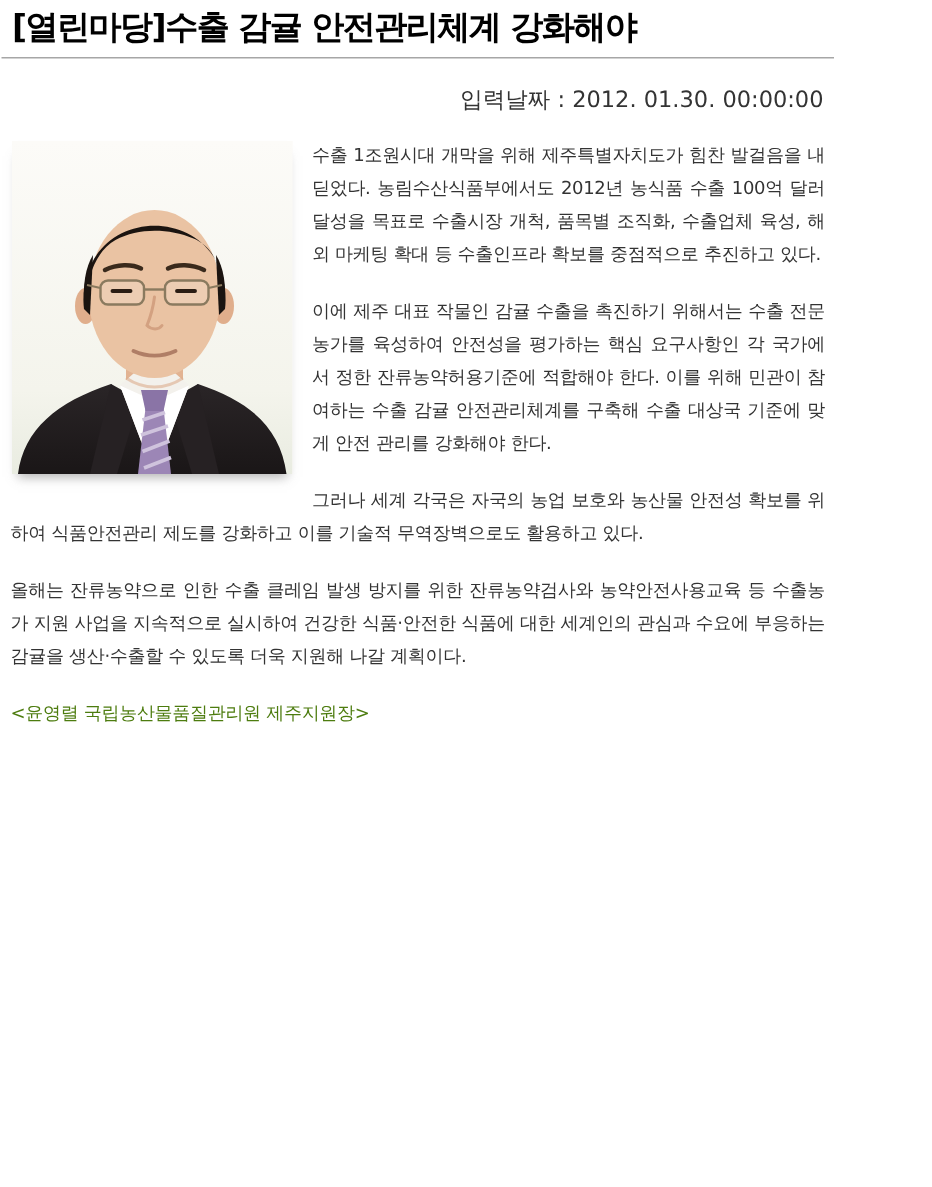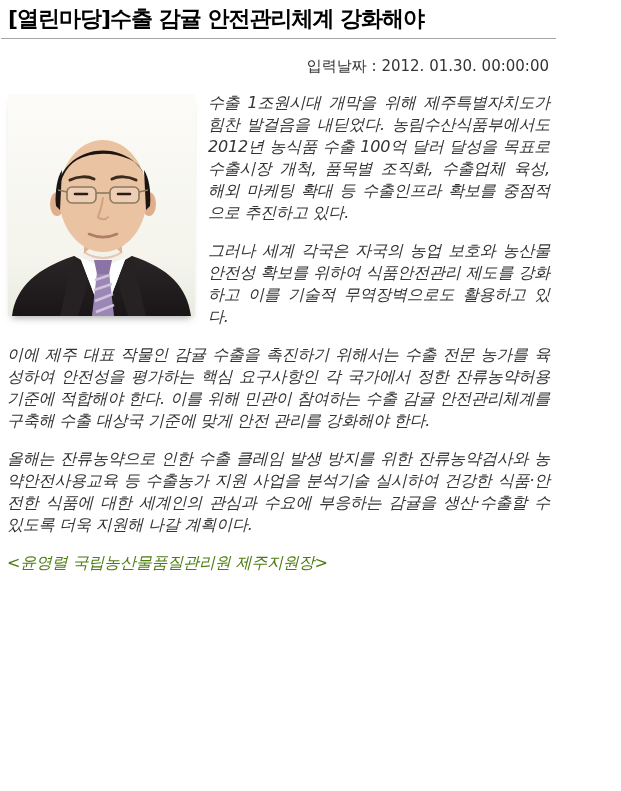--- a/index.html
+++ b/index.html
@@ -33,27 +33,26 @@
     margin: 20px 0 18px 0;
     padding-right: 8px;
     text-align: right;
     font-size: 15px;
     line-height: 15px;
     color: #333333;
     letter-spacing: 0px;
   }
   .article-body {
     padding: 0 7px;
-    font-size: 16px;
+    font-size: 12px;
     line-height: 22px;
     color: #333333;
     text-align: justify;
     word-break: break-all;
     letter-spacing: -0.2px;
-    font-style: italic;
   }
   .article-body p {
     margin: 0 0 16px 0;
   }
   .photo-frame {
     float: left;
     width: 187px;
     height: 222px;
     margin: 2px 13px 8px 1px;
     box-shadow: 0 6px 7px -4px rgba(110,110,110,0.55);
@@ -135,21 +134,21 @@
 
         <path d="M95 104 C 94 112 92 118 90 123 C 93 126 98 126 100 123" stroke="#d3a181" stroke-width="2" fill="none" stroke-linecap="round"></path>
 
         <path d="M81 140 C 90 144 100 144 109 140" stroke="#b07e66" stroke-width="2.6" fill="none" stroke-linecap="round"></path>
 
         <path d="M76 158 C 88 166 102 166 114 158" stroke="#dcae8d" stroke-width="2" fill="none" opacity="0.6"></path>
       </svg>
     </div>
 
     <p>수출 1조원시대 개막을 위해 제주특별자치도가 힘찬 발걸음을 내딛었다. 농림수산식품부에서도 2012년 농식품 수출 100억 달러 달성을 목표로 수출시장 개척, 품목별 조직화, 수출업체 육성, 해외 마케팅 확대 등 수출인프라 확보를 중점적으로 추진하고 있다.</p>
+    <p>이에 제주 대표 작물인 감귤 수출을 촉진하기 위해서는 수출 전문 농가를 육성하여 안전성을 평가하는 핵심 요구사항인 각 국가에서 정한 잔류농약허용기준에 적합해야 한다. 이를 위해 민관이 참여하는 수출 감귤 안전관리체계를 구축해 수출 대상국 기준에 맞게 안전 관리를 강화해야 한다.</p>
     <p>그러나 세계 각국은 자국의 농업 보호와 농산물 안전성 확보를 위하여 식품안전관리 제도를 강화하고 이를 기술적 무역장벽으로도 활용하고 있다.</p>
-    <p>이에 제주 대표 작물인 감귤 수출을 촉진하기 위해서는 수출 전문 농가를 육성하여 안전성을 평가하는 핵심 요구사항인 각 국가에서 정한 잔류농약허용기준에 적합해야 한다. 이를 위해 민관이 참여하는 수출 감귤 안전관리체계를 구축해 수출 대상국 기준에 맞게 안전 관리를 강화해야 한다.</p>
-    <p>올해는 잔류농약으로 인한 수출 클레임 발생 방지를 위한 잔류농약검사와 농약안전사용교육 등 수출농가 지원 사업을 분석기술 실시하여 건강한 식품·안전한 식품에 대한 세계인의 관심과 수요에 부응하는 감귤을 생산·수출할 수 있도록 더욱 지원해 나갈 계획이다.</p>
+    <p>올해는 잔류농약으로 인한 수출 클레임 발생 방지를 위한 잔류농약검사와 농약안전사용교육 등 수출농가 지원 사업을 지속적으로 실시하여 건강한 식품·안전한 식품에 대한 세계인의 관심과 수요에 부응하는 감귤을 생산·수출할 수 있도록 더욱 지원해 나갈 계획이다.</p>
 
     <p class="byline">&lt;윤영렬 국립농산물품질관리원 제주지원장&gt;</p>
 
   </div>
 
 </div>
 
 </body></html>

